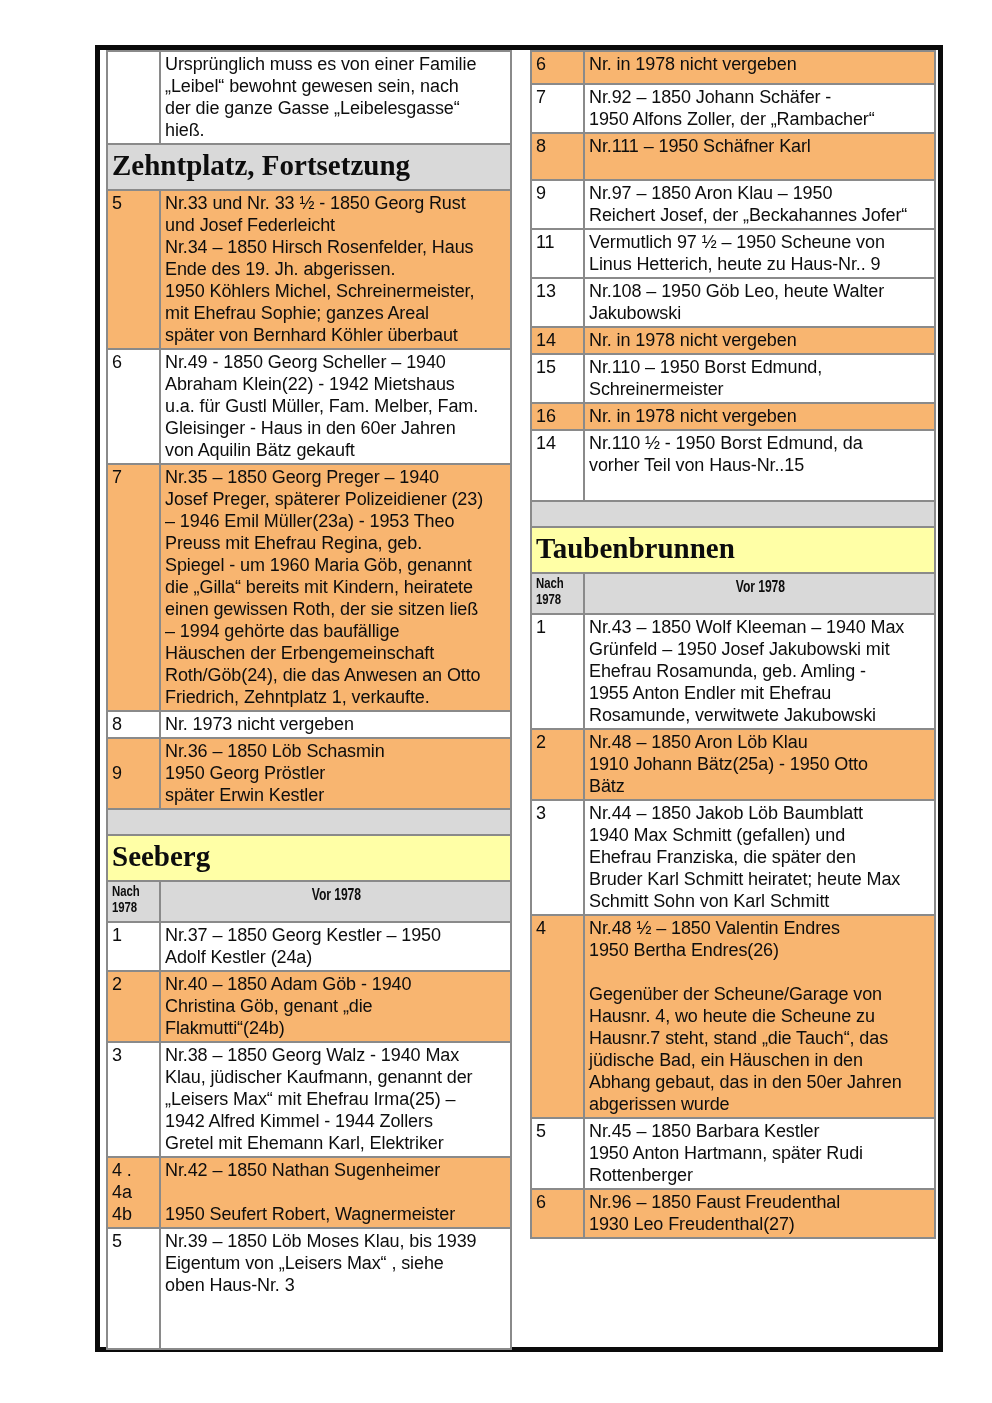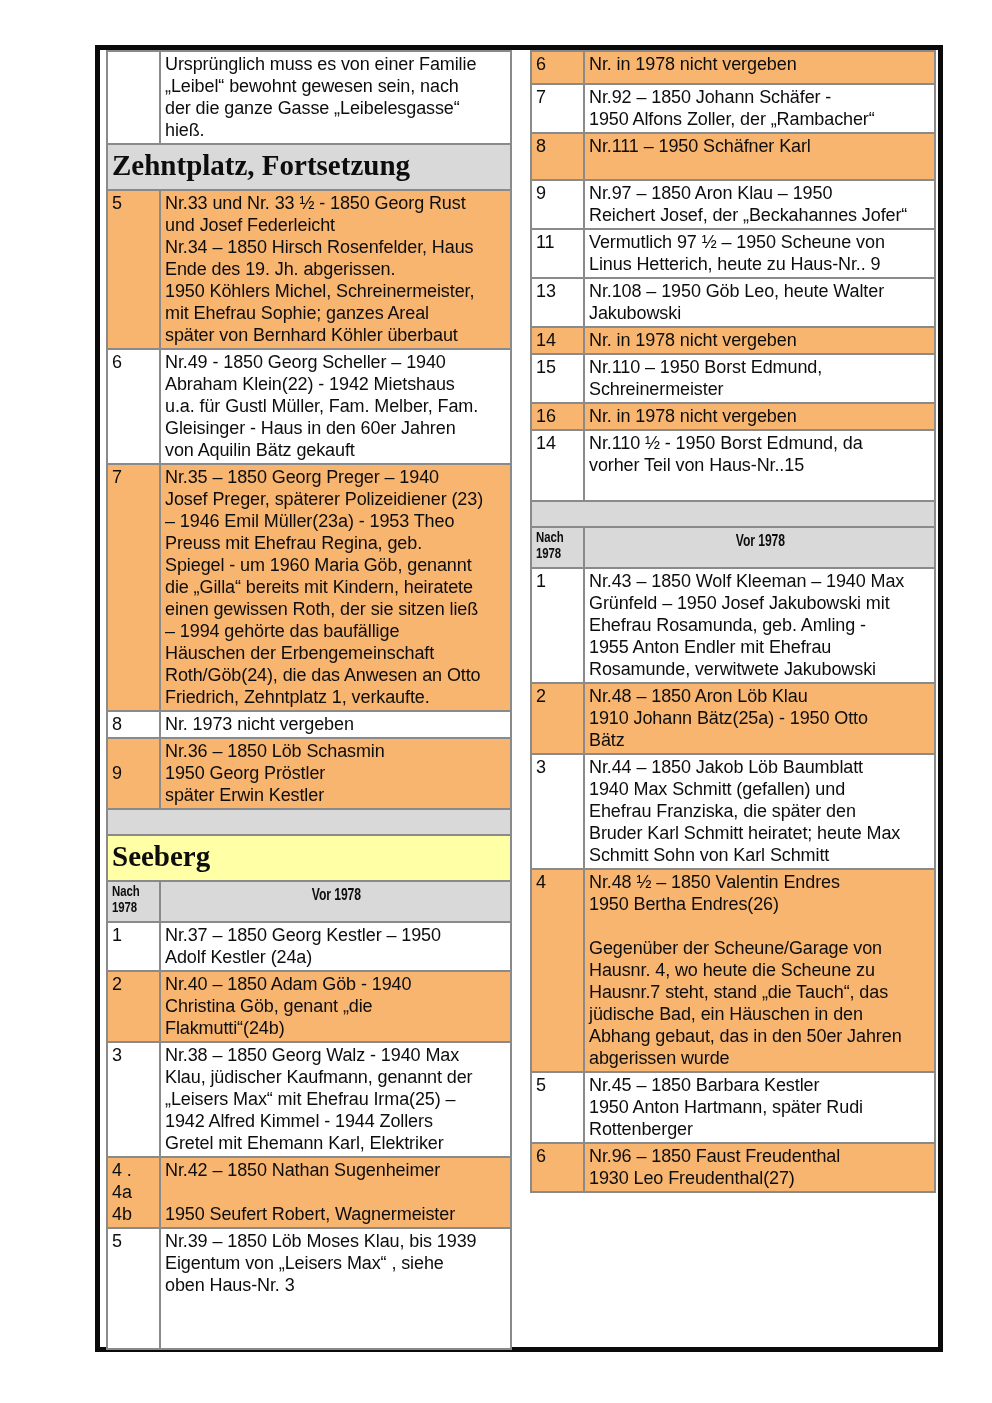--- a/index.html
+++ b/index.html
@@ -196,20 +196,23 @@
           </tr>
           <tr>
             <td class="num white">14</td>
             <td class="txt white" style="height: 66px;">Nr.110 ½  - 1950 Borst Edmund, da
  vorher Teil von Haus-Nr..15</td>
           </tr>
           <tr>
             <td colspan="2" class="spacer" style="height: 24px;"></td>
           </tr>
           <tr>
+            <td colspan="2" class="section yellow">Taubenbrunnen</td>
+          </tr>
+          <tr>
             <td class="num colhead"><span class="cond">Nach
 1978</span></td>
             <td class="colhead vor"><span class="cond">Vor 1978</span></td>
           </tr>
           <tr>
             <td class="num white">1</td>
             <td class="txt white">Nr.43 – 1850 Wolf Kleeman – 1940 Max
 Grünfeld – 1950 Josef Jakubowski mit
 Ehefrau Rosamunda, geb. Amling -
 1955 Anton Endler mit Ehefrau

